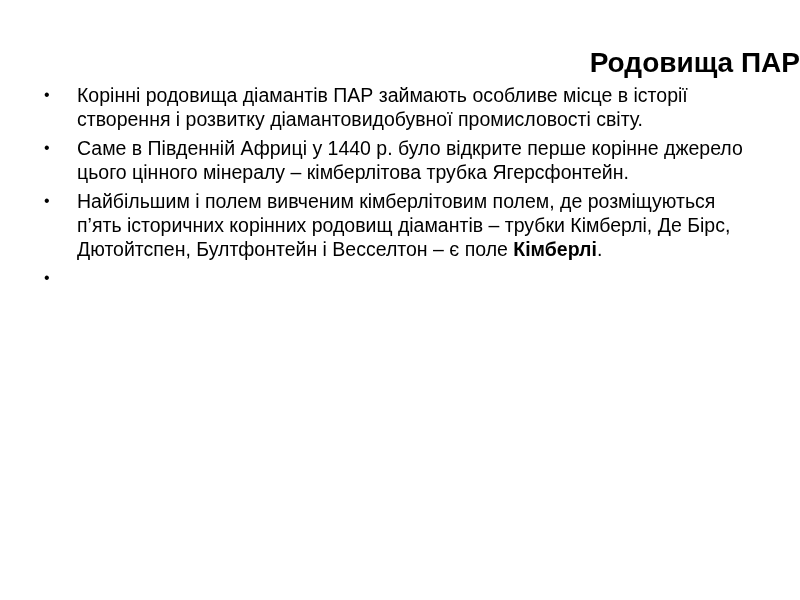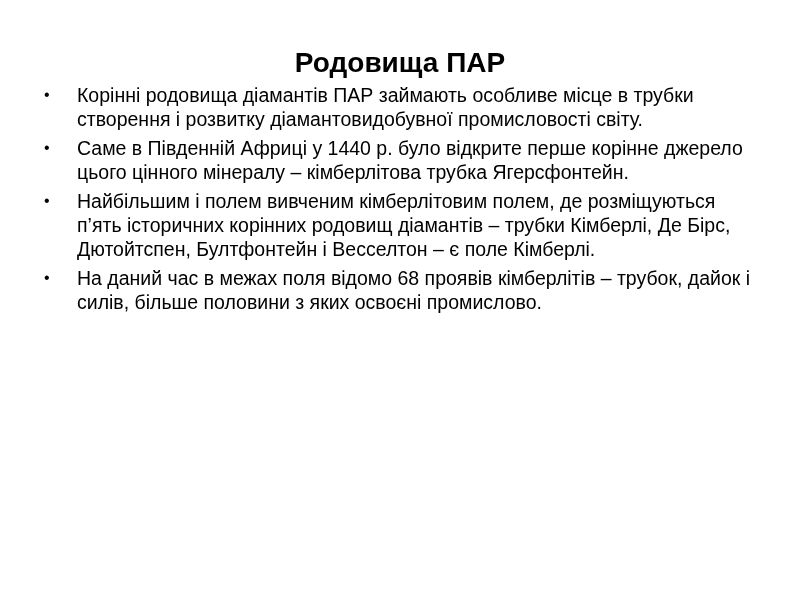--- a/index.html
+++ b/index.html
@@ -13,21 +13,21 @@
       position: relative;
       overflow: hidden;
       font-family: "Liberation Sans", sans-serif;
       color: #000000;
     }
     .slide-title {
       position: absolute;
       left: 0;
       top: 26px;
       width: 800px;
-      text-align: center;
+      text-align: right;
       font-weight: bold;
       font-size: 28px;
       line-height: 36px;
     }
     .bullet-list {
       position: absolute;
       left: 40px;
       top: 83px;
       width: 720px;
       margin: 0;
@@ -45,38 +45,37 @@
     .bullet-item:nth-child(3) { margin-top: 1px; }
     .bullet-item:nth-child(4) { margin-top: 1px; }
     .bullet-dot {
       position: absolute;
       left: 4px;
       top: 0;
       font-size: 16px;
       line-height: 24px;
     }
     .bullet-text b {
-      font-weight: normal;
+      font-weight: bold;
     }
   </style>
 </head>
 <body>
 
 <h1 class="slide-title">Родовища ПАР</h1>
 
 <ul class="bullet-list">
   <li class="bullet-item">
     <span class="bullet-dot">•</span>
-    <span class="bullet-text">Корінні родовища діамантів ПАР займають особливе місце в трубки створення і розвитку діамантовидобувної промисловості світу.</span>
+    <span class="bullet-text">Корінні родовища діамантів ПАР займають особливе місце в історії створення і розвитку діамантовидобувної промисловості світу.</span>
   </li>
   <li class="bullet-item">
     <span class="bullet-dot">•</span>
     <span class="bullet-text">Саме в Південній Африці у 1440 р. було відкрите перше корінне джерело цього цінного мінералу – кімберлітова трубка Ягерсфонтейн.</span>
   </li>
   <li class="bullet-item">
     <span class="bullet-dot">•</span>
     <span class="bullet-text"><span>Найбільшим і полем вивченим кімберлітовим полем, де розміщуються п’ять історичних корінних родовищ діамантів – трубки Кімберлі, Де Бірс, Дютойтспен, Бултфонтейн і Весселтон – є поле </span><b>Кімберлі</b><span>.</span></span>
   </li>
   <li class="bullet-item">
     <span class="bullet-dot">•</span>
-    <span class="bullet-text">На даний час в межах поля відомо 68 проявів кімберлітів – трубок, дайок і силів, більше половини з яких освоєні промислово.</span>
   </li>
 </ul>
 
 </body></html>

